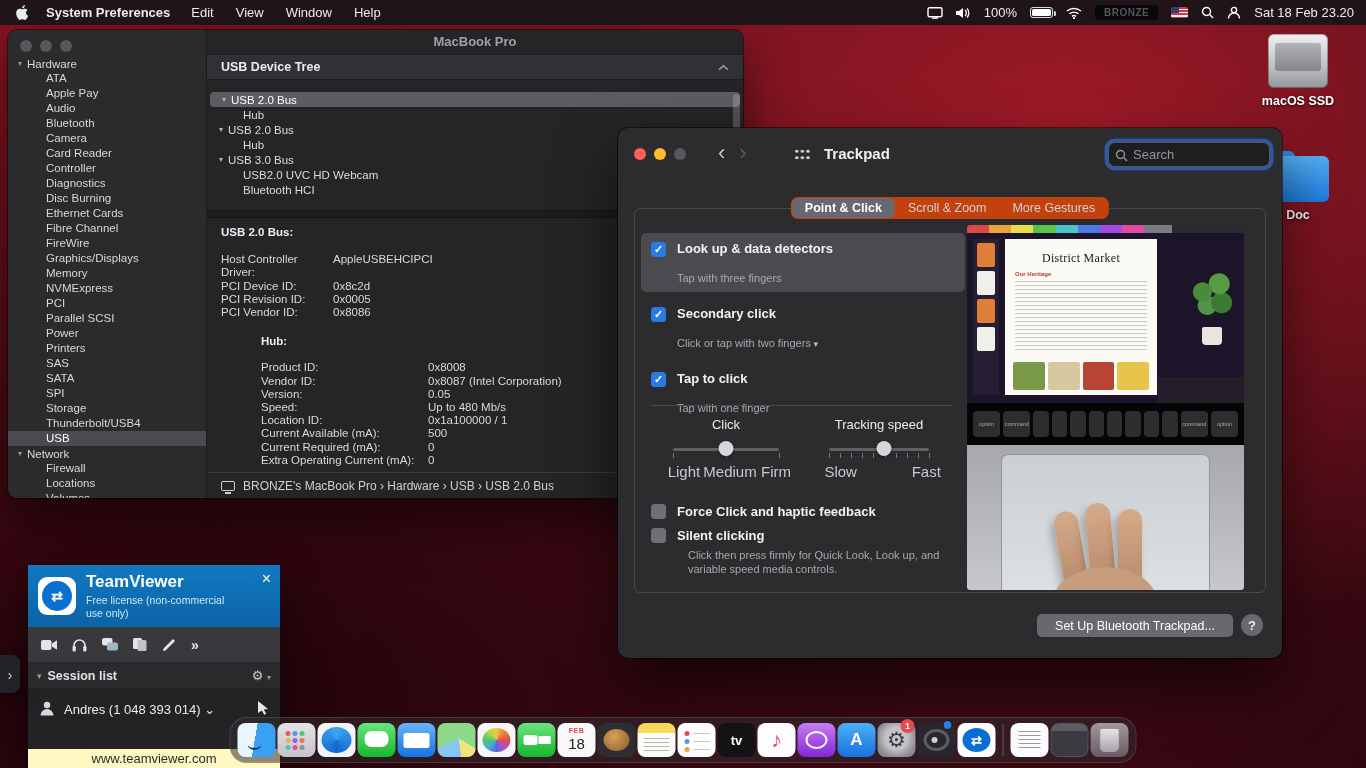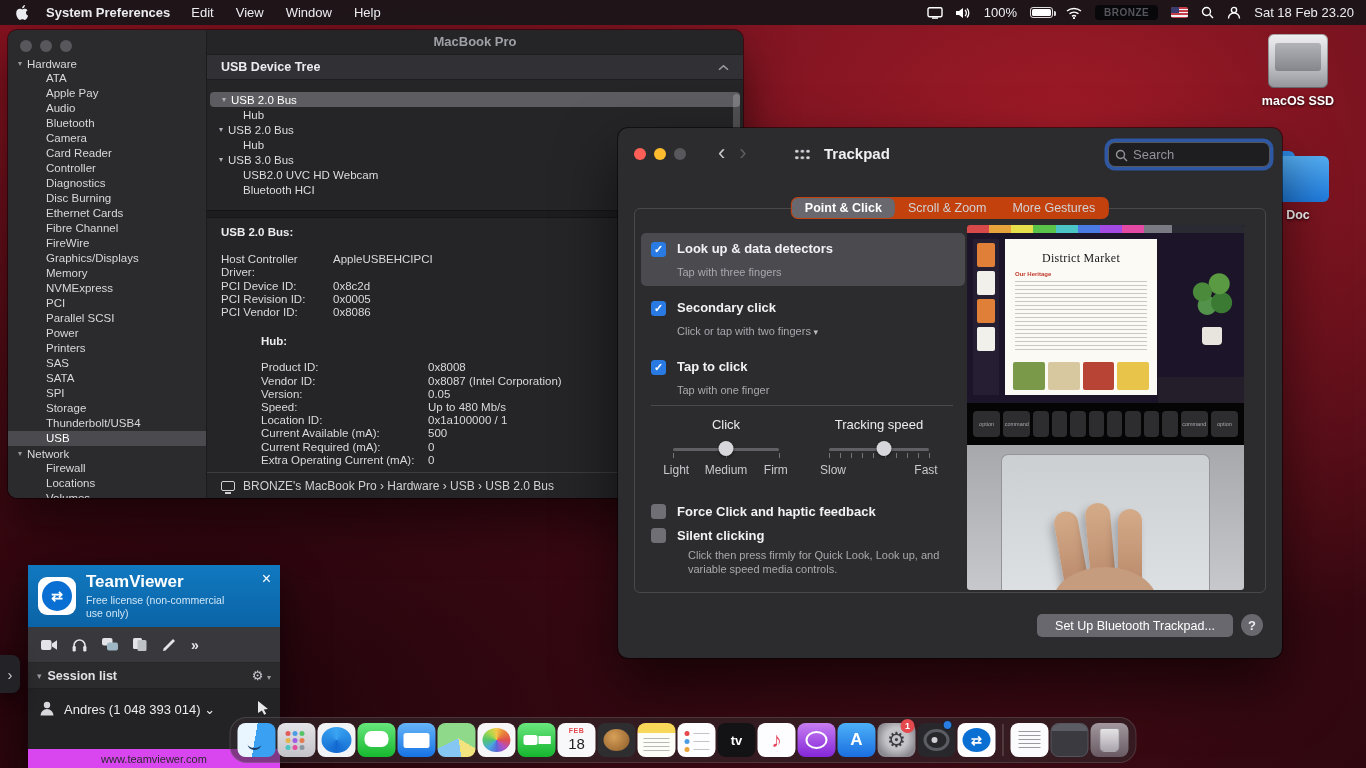--- a/index.html
+++ b/index.html
@@ -100,33 +100,33 @@
     border-radius:7px;padding:1px;z-index:2}
   .tab{font-size:12.5px;color:#d2d2d6;padding:3px 13px;border-radius:6px;white-space:nowrap}
   .tab.sel{background:#68686e;color:#fff;font-weight:bold}
   #tp-opts{position:absolute;left:6px;top:24px;width:324px}
   .opt{display:flex;gap:11px;padding:8px 10px;border-radius:5px;margin-bottom:6px}
   .opt.hl{background:#4a4a4f}
   .cb{width:15px;height:15px;min-width:15px;border-radius:3.5px;background:#6f6f75;color:#fff;font-size:11px;
     font-weight:bold;display:flex;align-items:center;justify-content:center;margin-top:1px}
   .cb.checked{background:#2a7ae4}
   .ot{font-size:13px;font-weight:bold;color:#f2f2f5}
-  .os{font-size:11px;color:#a8a8ae;margin-top:10px}
+  .os{font-size:11px;color:#a8a8ae;margin-top:16px}
   .ddc{font-size:9px;color:#bcbcc2}
   #tp-div{position:absolute;left:16px;top:196px;width:302px;height:1px;background:#49494d}
   #tp-sliders{position:absolute;left:16px;top:208px;width:302px;height:70px}
   .sl-group{position:absolute;top:0;height:70px}
   .sg1{left:22px;width:106px}.sg2{left:178px;width:100px}
   .sl-label{position:absolute;top:0;left:50%;transform:translateX(-50%);font-size:13px;color:#ececf0;white-space:nowrap}
   .sl{position:absolute;top:24px;left:0;right:0;height:18px}
   .sl-track{position:absolute;top:7px;left:0;right:0;height:3px;background:#606065;border-radius:2px}
   .tick{position:absolute;top:12px;width:1px;height:5px;background:#74747a}
   .thumb{position:absolute;top:0;width:15px;height:15px;border-radius:50%;background:#d7d7db;
     box-shadow:0 1px 3px rgba(0,0,0,.6);transform:translateX(-50%)}
-  .sl-labels{position:absolute;top:46px;left:0;right:0;font-size:12px;color:#c8c8ce;height:14px}
+  .sl-labels{position:absolute;top:46px;left:8px;right:0;font-size:15px;color:#c8c8ce;height:14px}
   .sl-lab{position:absolute;transform:translateX(-50%);white-space:nowrap}
   #tp-extra{position:absolute;left:10px;top:294px;width:320px}
   .xopt{display:flex;align-items:center;gap:11px;margin:0 0 8px 6px;font-size:13px;color:#f2f2f5;font-weight:bold}
   .xdesc{margin:-2px 0 8px 43px;font-size:11px;line-height:13.5px;color:#a8a8ae;width:268px;font-weight:normal}
   
   .tp-video{position:absolute;left:332px;top:16px;width:277px;height:365px;overflow:hidden;border-radius:3px;background:#101016}
   .vid-desktop{position:absolute;top:0;left:0;right:0;height:178px;background:#1c1428;overflow:hidden}
   .vid-menubar{height:8px;background:linear-gradient(90deg,#d84a4a 0 8%,#e8a43a 8% 16%,#e8e04a 16% 24%,#5ac44a 24% 32%,#4ac4c4 32% 40%,#4a7ae4 40% 48%,#a44ae4 48% 56%,#e44aa4 56% 64%,#7a7a82 64% 74%,#2a2a32 74%)}
   .vid-thumbs{position:absolute;left:6px;top:14px;width:26px;bottom:8px;background:#261e32;display:flex;flex-direction:column;gap:4px;padding:4px}
   .vt{width:18px;height:24px;border-radius:2px}
@@ -180,22 +180,22 @@
   .tvi{display:flex;align-items:center;justify-content:center}
   .tv-sess-hdr{height:26px;background:#2b2b2e;border-bottom:1px solid #202023;display:flex;align-items:center;padding:0 9px;gap:6px}
   .tv-sess-hdr .cap{color:#9a9aa0;font-size:9px}
   .tv-sess-hdr .lb{font-size:12.5px;font-weight:bold;color:#e2e2e6}
   .tv-gear{margin-left:auto;color:#c6c6cc;font-size:13px}
   .tv-gear .cap2{font-size:8px;color:#9a9aa0}
   .tv-session{height:40px;background:#232326;display:flex;align-items:center;gap:9px;padding:0 11px}
   .tv-sess-name{color:#ececf0;font-size:13px}
   .tv-cursor{margin-left:auto}
   .tv-fill{height:20px;background:#232326}
-  .tv-foot{height:19px;background:#d946ef;display:flex;align-items:center;justify-content:center;
-    font-size:11px;color:#2a2a2e}
+  .tv-foot{height:19px;background:#fef9c3;display:flex;align-items:center;justify-content:center;
+    font-size:13px;color:#2a2a2e}
   .tv-edge-tab{position:absolute;left:0;top:655px;width:20px;height:38px;background:#232327;border-radius:0 8px 8px 0;
     color:#cfcfd4;display:flex;align-items:center;justify-content:center;font-size:15px;z-index:15;
     box-shadow:0 6px 16px rgba(0,0,0,.5)}
   
   .dock{position:absolute;bottom:5px;left:50%;transform:translateX(-50%);height:46px;z-index:30;
     background:rgba(52,44,48,.55);border:1px solid rgba(255,255,255,.12);border-radius:17px;
     display:flex;align-items:center;gap:2px;padding:0 7px}
   .dock-item{width:38px;height:40px;position:relative;display:flex;align-items:center;justify-content:center}
   .dock-icon{width:44px;height:34px;border-radius:8px;position:relative;overflow:visible}
   .dock-div{width:1px;height:32px;background:rgba(255,255,255,.28);margin:0 5px}

